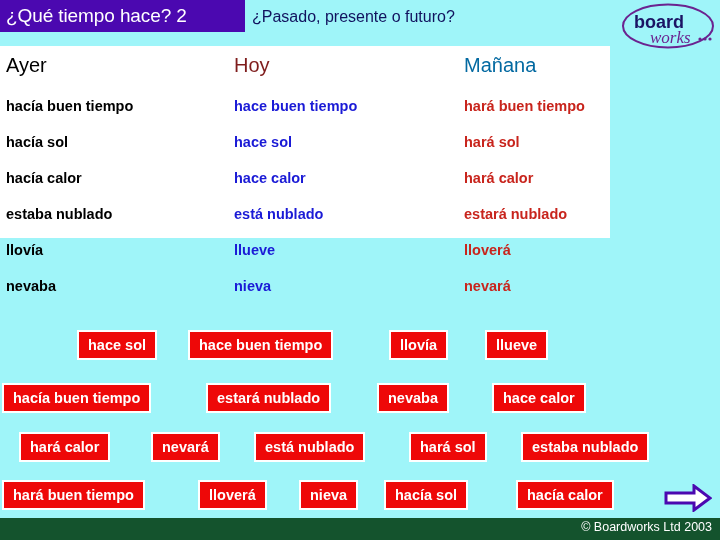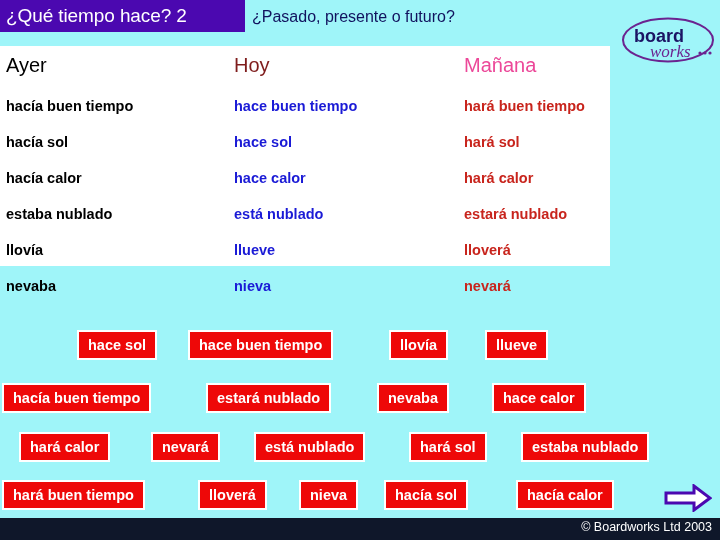--- a/index.html
+++ b/index.html
@@ -44,30 +44,30 @@
     display: flex;
     align-items: center;
     color: #11125e;
     font-size: 16px;
     white-space: nowrap;
   }
 
   
   #logo {
     position: absolute;
-    left: 620px; top: 16px;
+    left: 620px; top: 2px;
     width: 96px; height: 48px;
   }
   #logo svg { display: block; }
 
   
   #table-panel {
     position: absolute;
     left: 0; top: 46px;
-    width: 610px; height: 220px;
+    width: 610px; height: 192px;
     background: #ffffff;
   }
   .trow {
     position: absolute;
     left: 0;
     width: 610px;
     display: flex;
   }
   .tcell {
     box-sizing: border-box;
@@ -75,21 +75,21 @@
     white-space: nowrap;
     overflow: hidden;
   }
   .col0 { width: 228px; }
   .col1 { width: 230px; }
   .col2 { width: 152px; }
 
   .hdr .tcell { font-size: 20px; }
   .hdr .c0 { color: #000000; }
   .hdr .c1 { color: #7f1d1d; }
-  .hdr .c2 { color: #ec4899; }
+  .hdr .c2 { color: #0369a1; }
 
   .brow .tcell { font-size: 14.5px; font-weight: bold; }
   .brow .c0 { color: #000000; }
   .brow .c1 { color: #1a1ad6; }
   .brow .c2 { color: #c8241c; }
 
   
   #tiles {
     position: absolute;
     left: 0; top: 302px;
@@ -119,21 +119,21 @@
     width: 48px; height: 28px;
     cursor: pointer;
   }
   #next-arrow svg { display: block; }
 
   
   #footer-bar {
     position: absolute;
     left: 0; bottom: 0;
     width: 720px; height: 22px;
-    background: #0f172a;
+    background: #14532d;
   }
   #footer-text {
     position: absolute;
     right: 8px; top: 2px;
     color: #ffffff;
     font-size: 12.5px;
     white-space: nowrap;
   }
 </style>
 </head>

